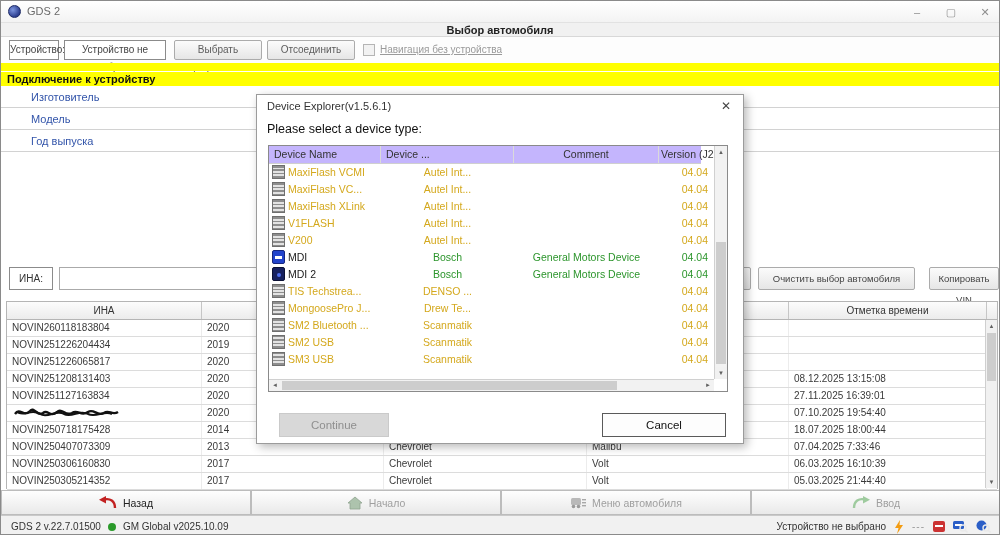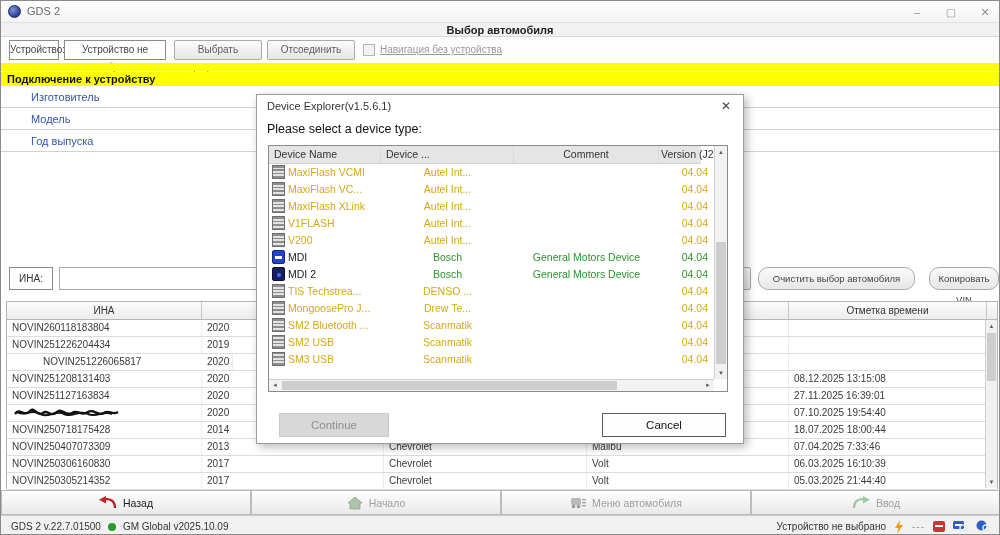--- a/index.html
+++ b/index.html
@@ -32,21 +32,21 @@
 
   .field-row{position:absolute;left:0;width:100%;height:22px;border-bottom:1px solid #d2d2d2;font-size:11px;color:#3355aa;line-height:22px;padding-left:30px;}
 
   
   .vinbar{position:absolute;left:0;top:264px;width:100%;height:28px;}
   .vin-label-btn{position:absolute;left:8px;top:2px;width:44px;height:23px;border:1px solid #8b8b8b;background:#fff;font-size:10px;color:#333;text-align:center;line-height:21px;}
   .vin-input{position:absolute;left:58px;top:2px;width:580px;height:23px;border:1px solid #aaa;background:#fff;}
   .frag-btn{position:absolute;left:650px;top:2px;width:100px;height:23px;border:1px solid #ababab;border-radius:2px;background:linear-gradient(#fbfbfb,#e6e6e6);}
   .btn-clear{position:absolute;left:757px;top:2px;width:157px;height:23px;}
   .btn-copy{position:absolute;left:928px;top:2px;width:70px;height:23px;}
-  .sm-raised{border:1px solid #ababab;border-radius:10px;background:linear-gradient(#fbfbfb,#e6e6e6);font-size:9.5px;color:#444;text-align:center;line-height:21px;}
+  .sm-raised{border:1px solid #ababab;border-radius:2px;background:linear-gradient(#fbfbfb,#e6e6e6);font-size:9.5px;color:#444;text-align:center;line-height:21px;}
 
   
   .vtable{position:absolute;left:5px;top:300px;width:992px;height:188px;border:1px solid #b5b5b5;background:#c4b5fd;}
   .vhead{position:absolute;left:0;top:0;width:100%;height:18px;background:linear-gradient(#fcfcfc,#ececec);border-bottom:1px solid #b5b5b5;}
   .vhcell{position:absolute;top:0;height:17px;border-right:1px solid #c6c6c6;font-size:10px;color:#333;text-align:center;line-height:17px;overflow:hidden;}
   .vrows{position:absolute;left:0;top:18px;width:100%;}
   .vrow{position:relative;width:100%;height:17px;border-bottom:1px solid #dcdcdc;background:#fff;}
   .vcell{position:absolute;top:0;height:16px;font-size:10px;color:#3a3a3a;line-height:16px;padding-left:5px;border-right:1px solid #ececec;overflow:hidden;white-space:nowrap;}
   .vscroll{position:absolute;right:0;top:18px;bottom:0;width:12px;background:#f1f1f1;border-left:1px solid #cfcfcf;}
   .sarrow{position:absolute;left:0;width:100%;height:12px;font-size:6px;color:#606060;text-align:center;line-height:12px;background:#f1f1f1;}
@@ -67,21 +67,21 @@
   .dashes{color:#9a9a9a;letter-spacing:1px;font-size:10px;}
   .red-ico{width:12px;height:11px;background:#cc3333;border-radius:2px;position:relative;}
   .red-ico::after{content:'';position:absolute;left:2px;right:2px;top:4px;height:2px;background:#fff;}
 
   
   .dialog{position:absolute;left:255px;top:93px;width:488px;height:350px;background:#fff;border:1px solid #9b9b9b;box-shadow:3px 3px 9px rgba(0,0,0,.28);}
   .dlg-title{position:absolute;left:0;top:0;width:100%;height:22px;background:#fff;font-size:11px;color:#333;line-height:22px;padding-left:10px;}
   .dlg-close{position:absolute;right:9px;top:3px;width:16px;height:16px;font-size:12px;color:#444;text-align:center;line-height:16px;cursor:default;}
   .dlg-prompt{position:absolute;left:10px;top:27px;font-size:12.5px;color:#111;}
   .listbox{position:absolute;left:11px;top:50px;width:460px;height:247px;border:1px solid #8a8a8a;background:#fff;}
-  .lhead{position:absolute;left:0;top:0;right:26px;height:18px;background:#e5e5e5;border-bottom:1px solid #cfcfcf;}
+  .lhead{position:absolute;left:0;top:0;right:26px;height:18px;background:#c4b5fd;border-bottom:1px solid #cfcfcf;}
   .lhcell{position:absolute;top:0;height:17px;font-size:10.5px;color:#333;line-height:17px;border-right:1px solid #dadada;overflow:hidden;white-space:nowrap;}
   .lrows{position:absolute;left:0;top:18px;right:13px;}
   .lrow{position:relative;width:100%;height:17px;background:#fff;}
   .lrow .c{position:absolute;top:0;height:17px;line-height:17px;font-size:10.5px;overflow:hidden;white-space:nowrap;color:#d4a81c;}
   .lrow .c-name{left:19px;width:92px;}
   .lrow .c-type{left:112px;width:133px;text-align:center;}
   .lrow .c-comment{left:245px;width:145px;text-align:center;}
   .lrow .c-version{left:388px;width:54px;text-align:right;padding-right:3px;}
   .lrow.ready .c-name{color:#1a1a1a;}
   .lrow.ready .c-type,.lrow.ready .c-comment,.lrow.ready .c-version{color:#2c952c;}
@@ -156,21 +156,21 @@
           <div class="vcell" style="left: 580px; width: 202px;"></div>
         </div>
         <div class="vrow">
           <div class="vcell" style="left: 0px; width: 195px;">NOVIN251226204434</div>
           <div class="vcell" style="left: 195px; width: 182px;">2019</div>
           <div class="vcell" style="left: 377px; width: 203px;"></div>
           <div class="vcell" style="left: 580px; width: 202px;"></div>
           <div class="vcell" style="left: 782px; width: 198px; margin-top: 28px;">26.12.2025 20:45:50</div>
         </div>
         <div class="vrow">
-          <div class="vcell" style="left: 0px; width: 195px; margin-left: 31px;">NOVIN251226065817</div>
+          <div class="vcell" style="left: 0px; width: 195px;">NOVIN251226065817</div>
           <div class="vcell" style="left: 195px; width: 182px;">2020</div>
           <div class="vcell" style="left: 377px; width: 203px;"></div>
           <div class="vcell" style="left: 580px; width: 202px;"></div>
         </div>
         <div class="vrow">
           <div class="vcell" style="left: 0px; width: 195px;">NOVIN251208131403</div>
           <div class="vcell" style="left: 195px; width: 182px;">2020</div>
           <div class="vcell" style="left: 377px; width: 203px;"></div>
           <div class="vcell" style="left: 580px; width: 202px;"></div>
           <div class="vcell" style="left: 782px; width: 198px;">08.12.2025 13:15:08</div>

